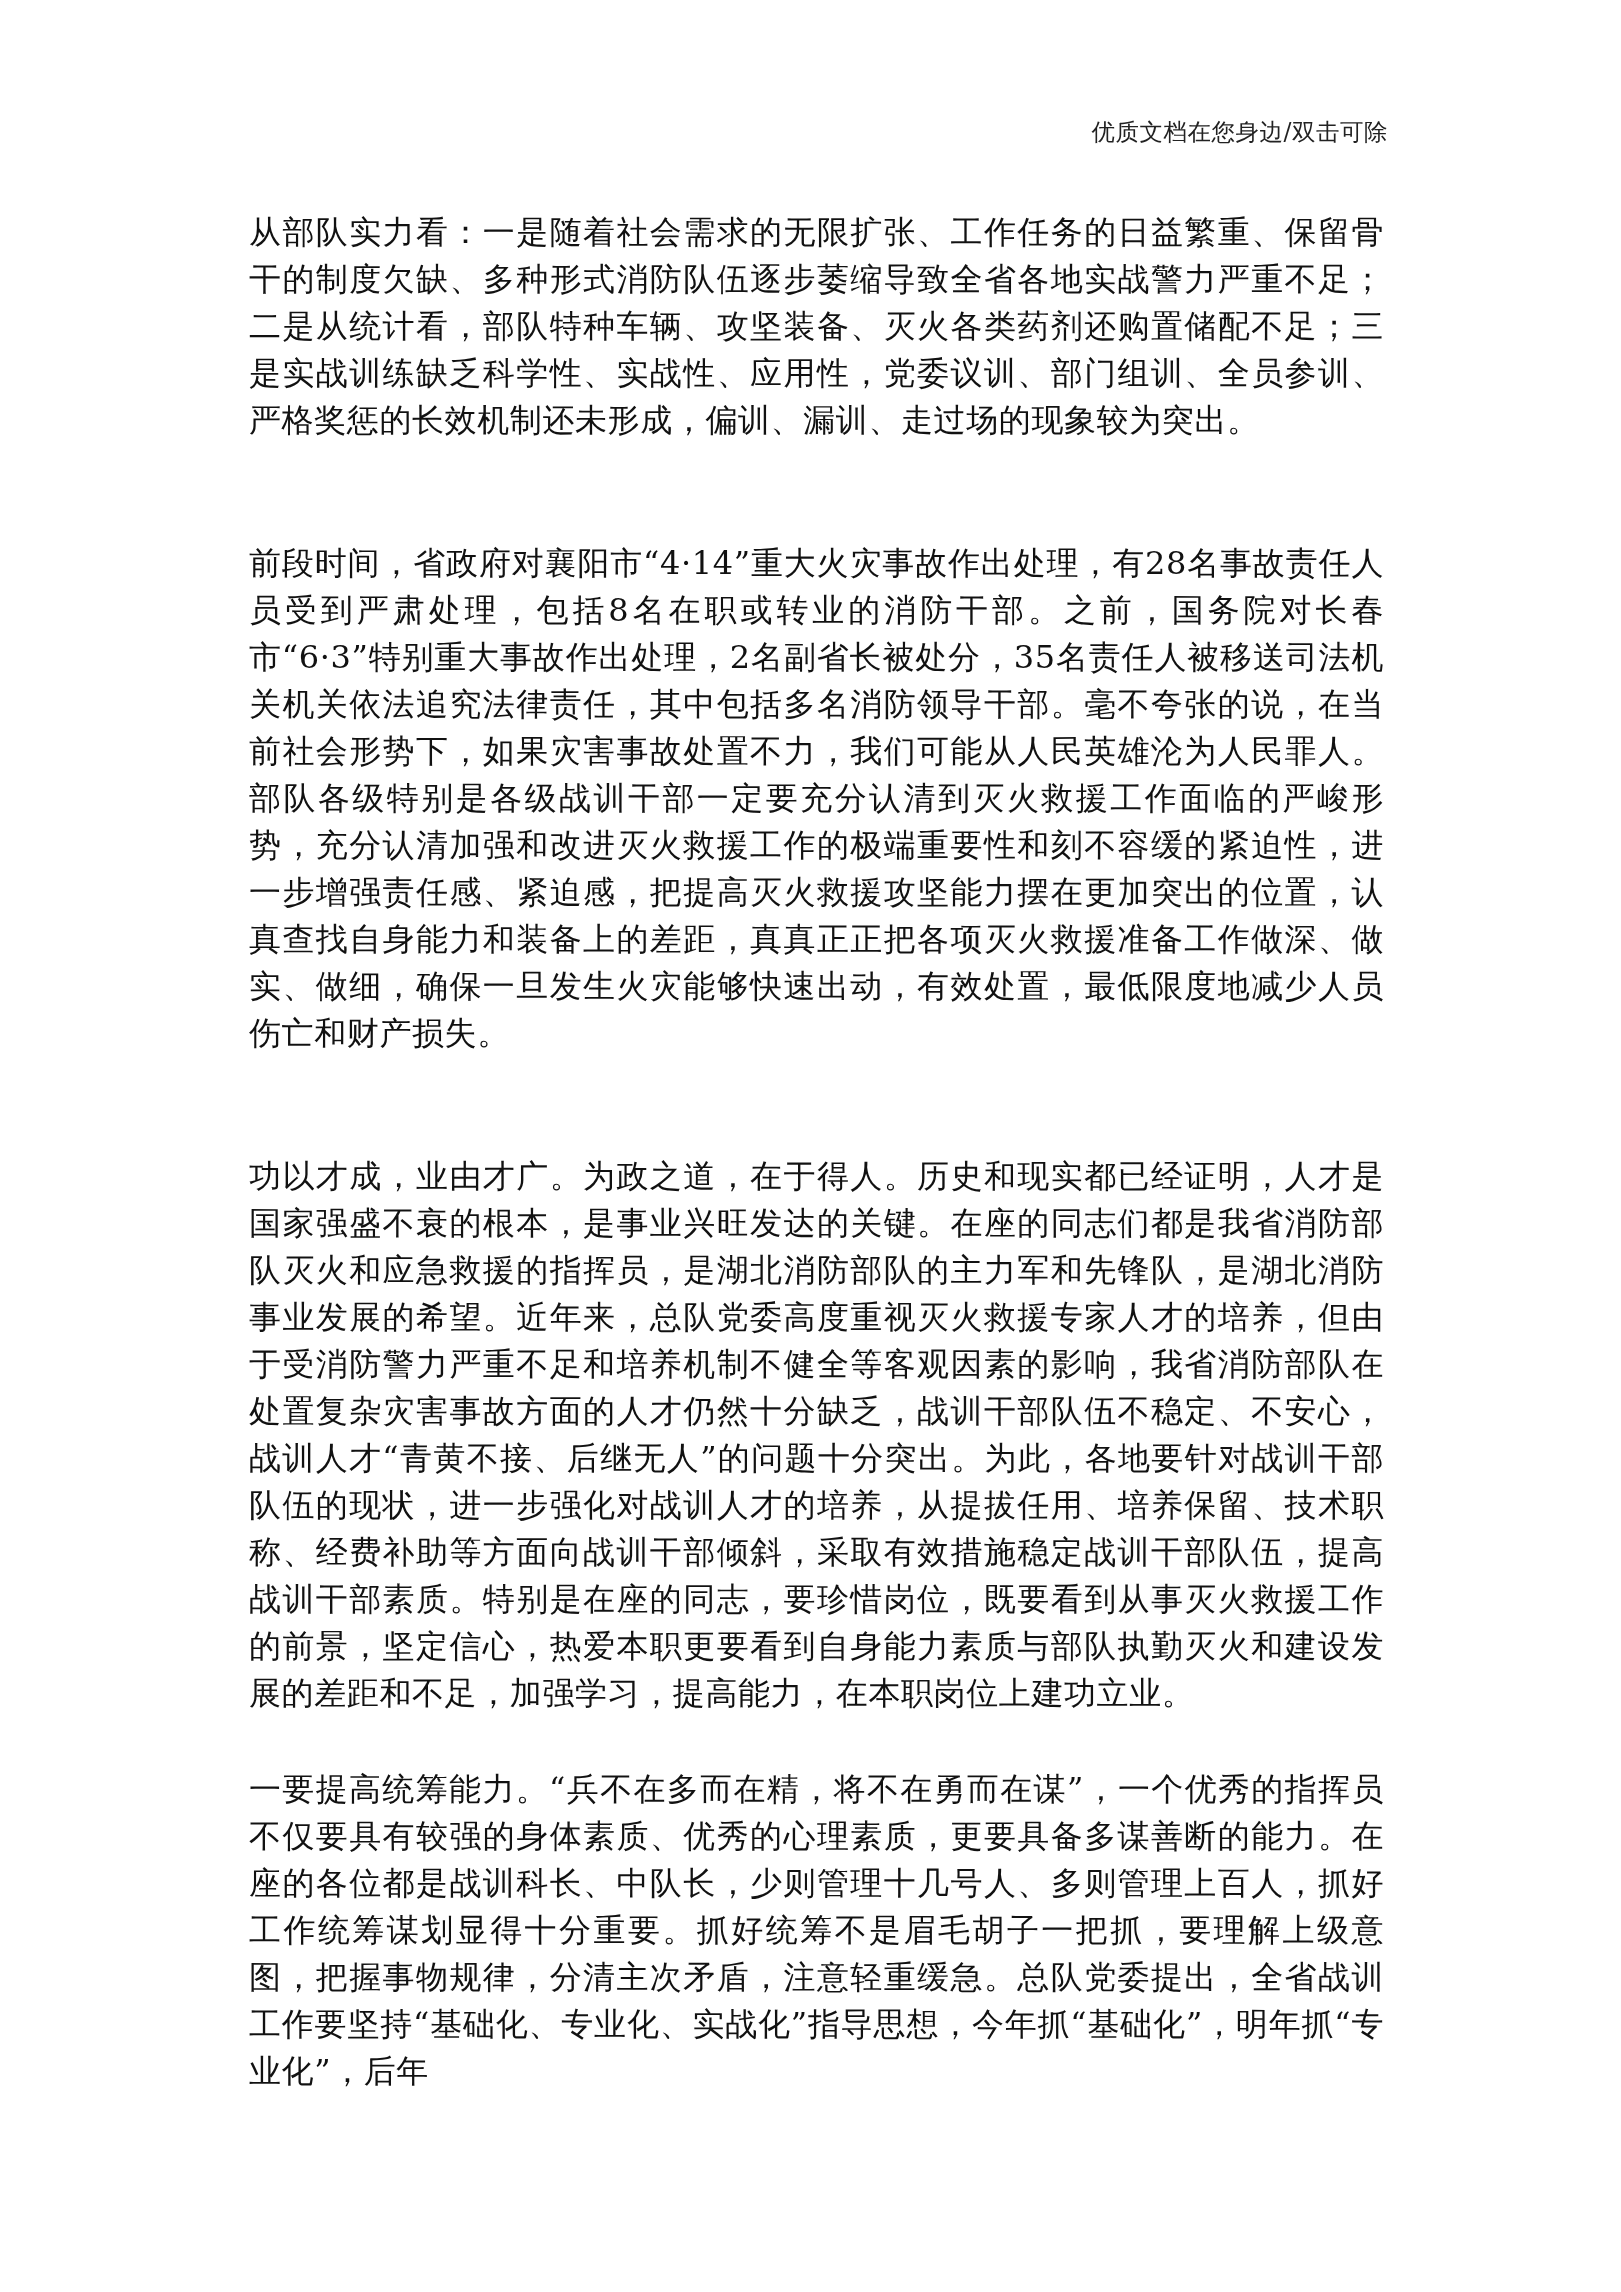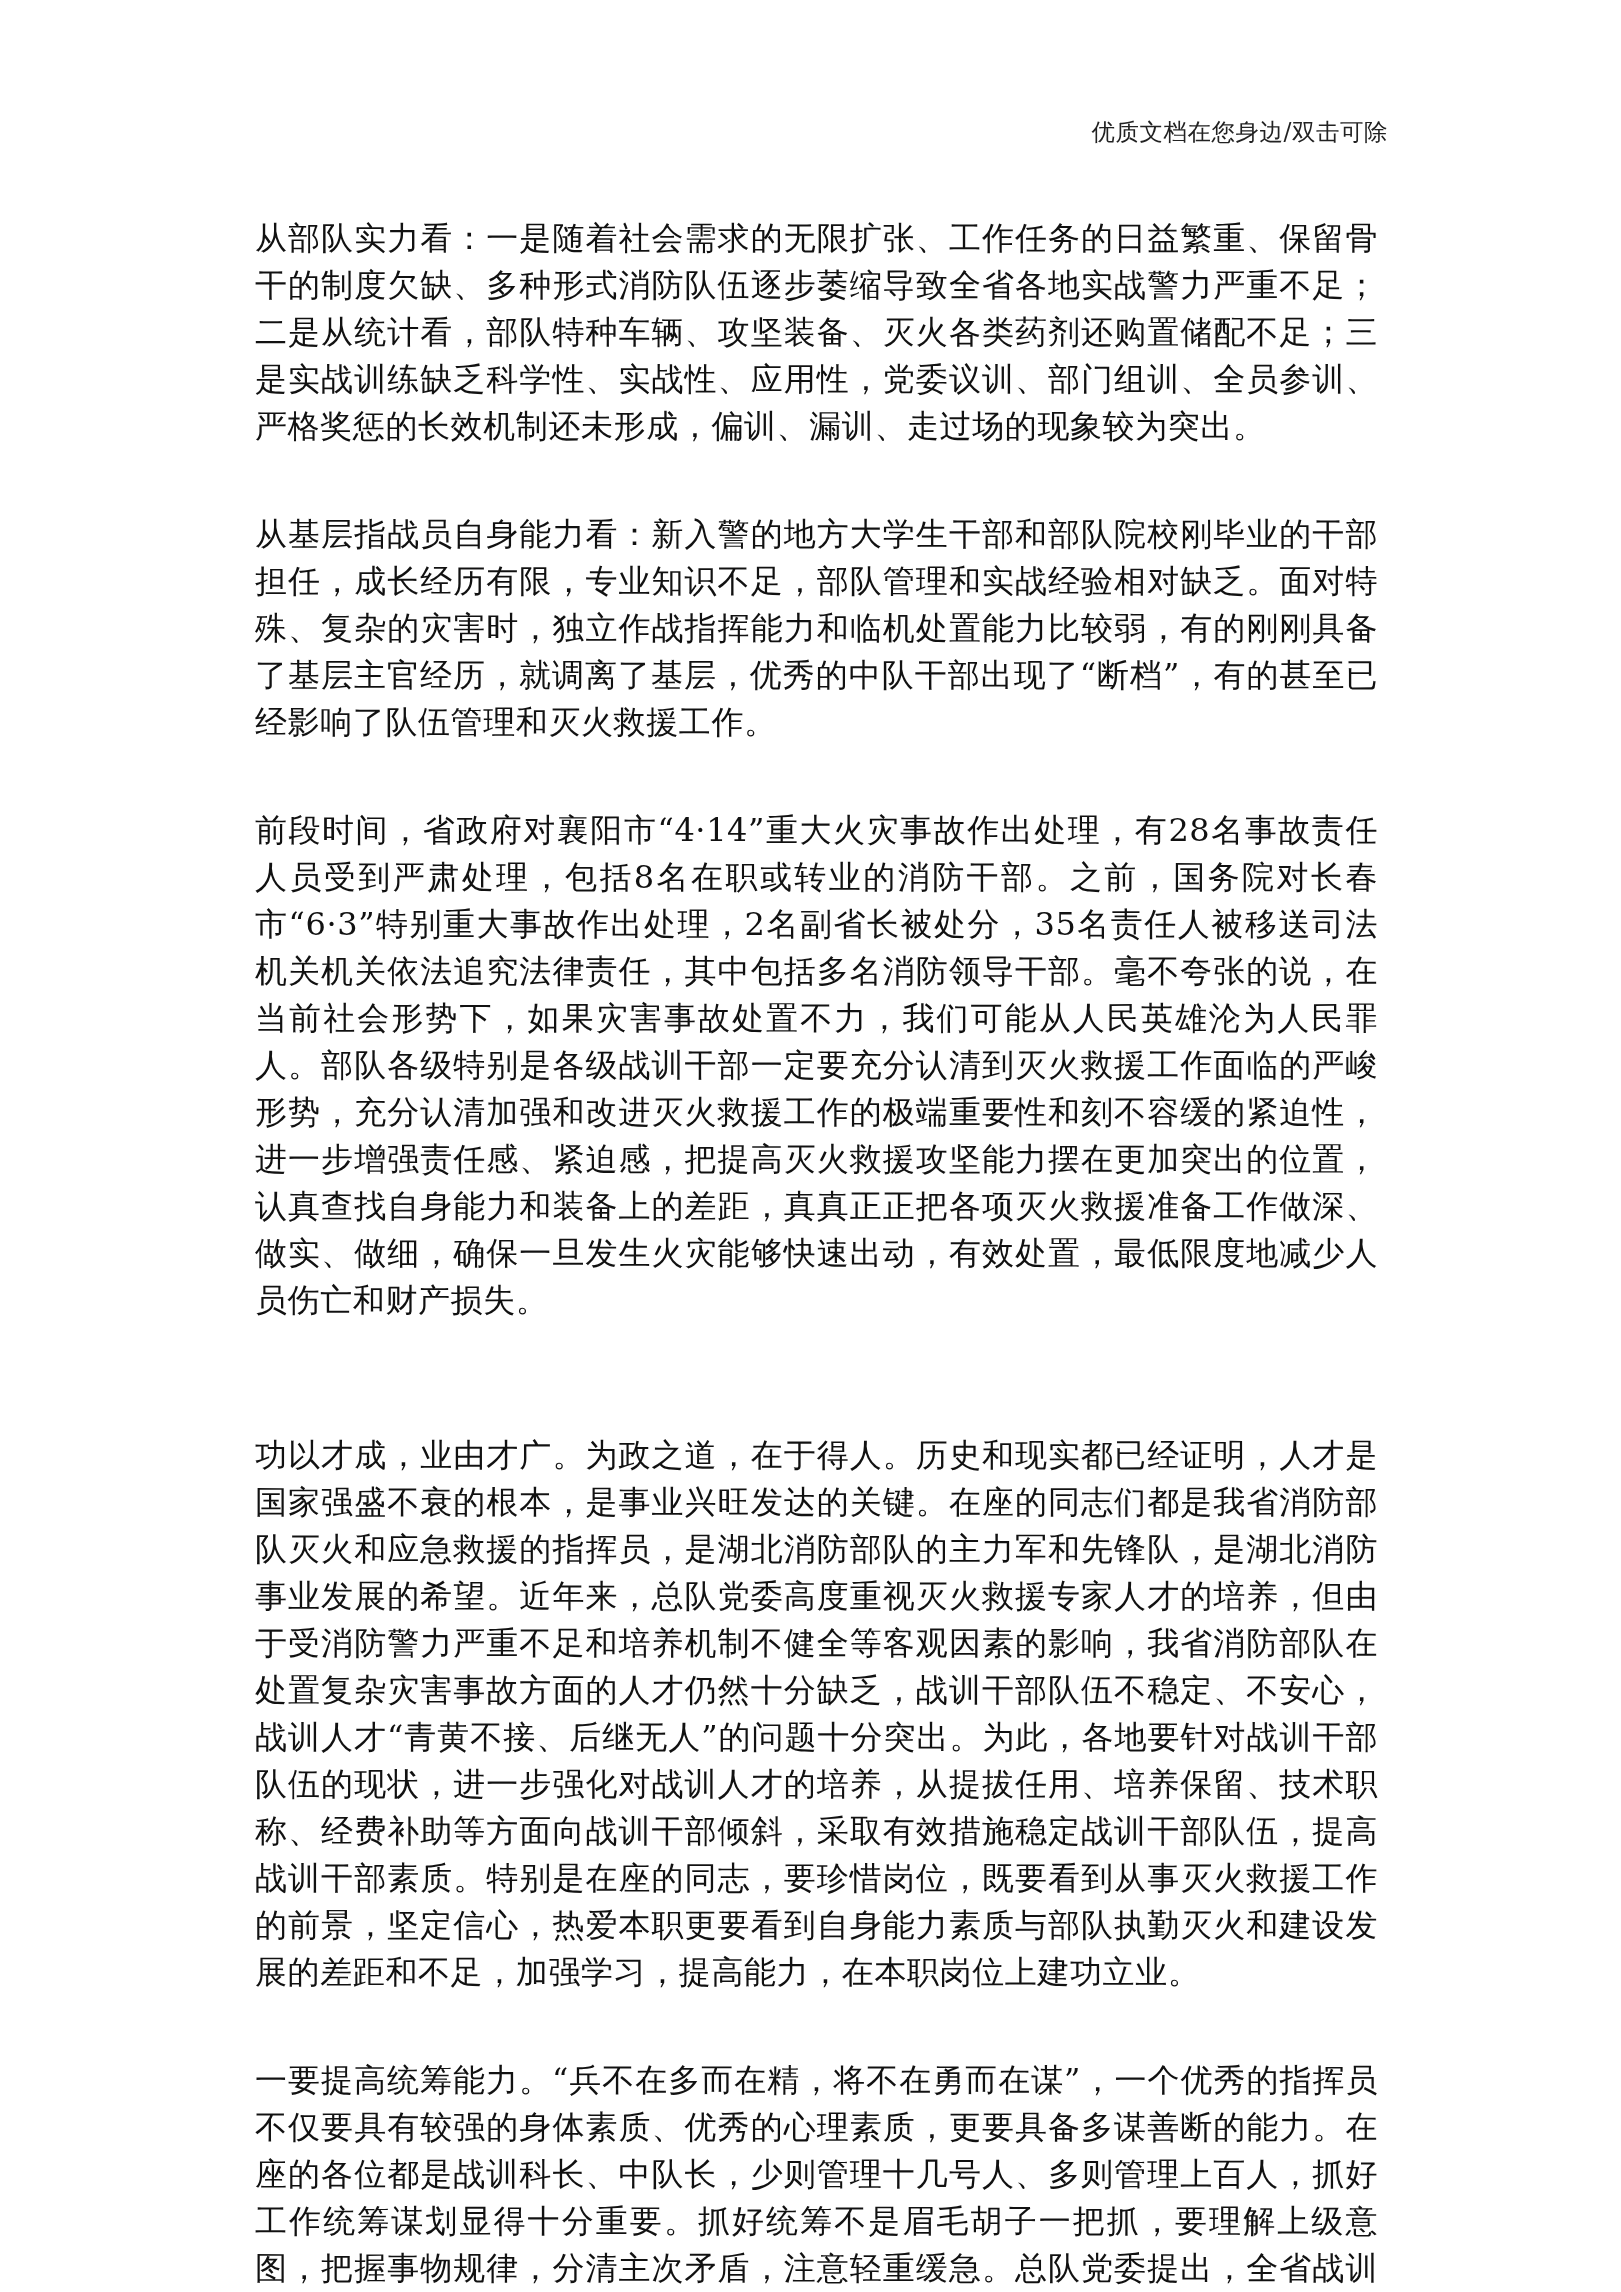--- a/index.html
+++ b/index.html
@@ -24,40 +24,39 @@
     letter-spacing: 0.5px;
     margin-left: 21px;
   }
   .content {
     position: absolute;
     left: 248px;
     top: 208px;
     width: 1137px;
   }
   .para {
-    margin: 7px;
+    margin: 1px;
     font-size: 32px;
     line-height: 47px;
     text-align: justify;
     text-justify: inter-character;
     letter-spacing: 0.6px;
   }
   .gap {
     height: 47px;
   }
 </style>
 </head>
 <body>
 
 <div class="header-note">优质文档在您身边/双击可除</div>
 
 <div class="content">
   <p class="para">从部队实力看：一是随着社会需求的无限扩张、工作任务的日益繁重、保留骨干的制度欠缺、多种形式消防队伍逐步萎缩导致全省各地实战警力严重不足；二是从统计看，部队特种车辆、攻坚装备、灭火各类药剂还购置储配不足；三是实战训练缺乏科学性、实战性、应用性，党委议训、部门组训、全员参训、严格奖惩的长效机制还未形成，偏训、漏训、走过场的现象较为突出。</p>
   <div class="gap"></div>
-  <p class="para">从基层指战员自身能力看：新入警的地方大学生干部和部队院校刚毕业的干部担任，成长经历有限，专业知识不足，部队管理和实战经验相对缺乏。面对特殊、复杂的灾害时，独立作战指挥能力和临机处置能力比较弱，有的刚刚具备了基层主官经历，就调离了基层，优秀的中队干部出现了“断档”，有的甚至已经影响了队伍管理和灭火救援工作。</p>
   <div class="gap"></div>
   <p class="para">前段时间，省政府对襄阳市“4·14”重大火灾事故作出处理，有28名事故责任人员受到严肃处理，包括8名在职或转业的消防干部。之前，国务院对长春市“6·3”特别重大事故作出处理，2名副省长被处分，35名责任人被移送司法机关机关依法追究法律责任，其中包括多名消防领导干部。毫不夸张的说，在当前社会形势下，如果灾害事故处置不力，我们可能从人民英雄沦为人民罪人。部队各级特别是各级战训干部一定要充分认清到灭火救援工作面临的严峻形势，充分认清加强和改进灭火救援工作的极端重要性和刻不容缓的紧迫性，进一步增强责任感、紧迫感，把提高灭火救援攻坚能力摆在更加突出的位置，认真查找自身能力和装备上的差距，真真正正把各项灭火救援准备工作做深、做实、做细，确保一旦发生火灾能够快速出动，有效处置，最低限度地减少人员伤亡和财产损失。</p>
   <div class="gap"></div>
   <div class="gap"></div>
   <p class="para">功以才成，业由才广。为政之道，在于得人。历史和现实都已经证明，人才是国家强盛不衰的根本，是事业兴旺发达的关键。在座的同志们都是我省消防部队灭火和应急救援的指挥员，是湖北消防部队的主力军和先锋队，是湖北消防事业发展的希望。近年来，总队党委高度重视灭火救援专家人才的培养，但由于受消防警力严重不足和培养机制不健全等客观因素的影响，我省消防部队在处置复杂灾害事故方面的人才仍然十分缺乏，战训干部队伍不稳定、不安心，战训人才“青黄不接、后继无人”的问题十分突出。为此，各地要针对战训干部队伍的现状，进一步强化对战训人才的培养，从提拔任用、培养保留、技术职称、经费补助等方面向战训干部倾斜，采取有效措施稳定战训干部队伍，提高战训干部素质。特别是在座的同志，要珍惜岗位，既要看到从事灭火救援工作的前景，坚定信心，热爱本职更要看到自身能力素质与部队执勤灭火和建设发展的差距和不足，加强学习，提高能力，在本职岗位上建功立业。</p>
   <div class="gap"></div>
   <p class="para">一要提高统筹能力。“兵不在多而在精，将不在勇而在谋”，一个优秀的指挥员不仅要具有较强的身体素质、优秀的心理素质，更要具备多谋善断的能力。在座的各位都是战训科长、中队长，少则管理十几号人、多则管理上百人，抓好工作统筹谋划显得十分重要。抓好统筹不是眉毛胡子一把抓，要理解上级意图，把握事物规律，分清主次矛盾，注意轻重缓急。总队党委提出，全省战训工作要坚持“基础化、专业化、实战化”指导思想，今年抓“基础化”，明年抓“专业化”，后年</p>
 </div>
 
 

